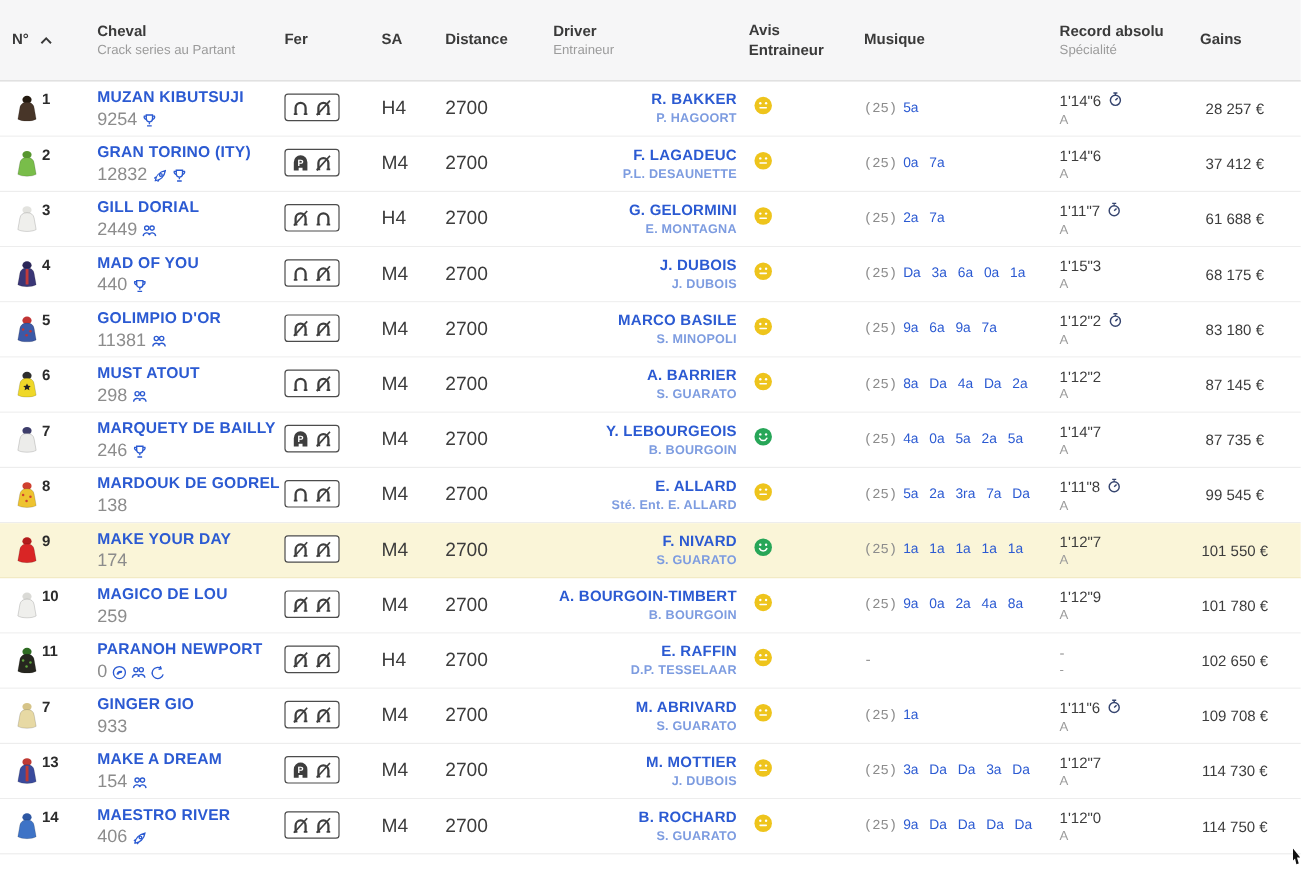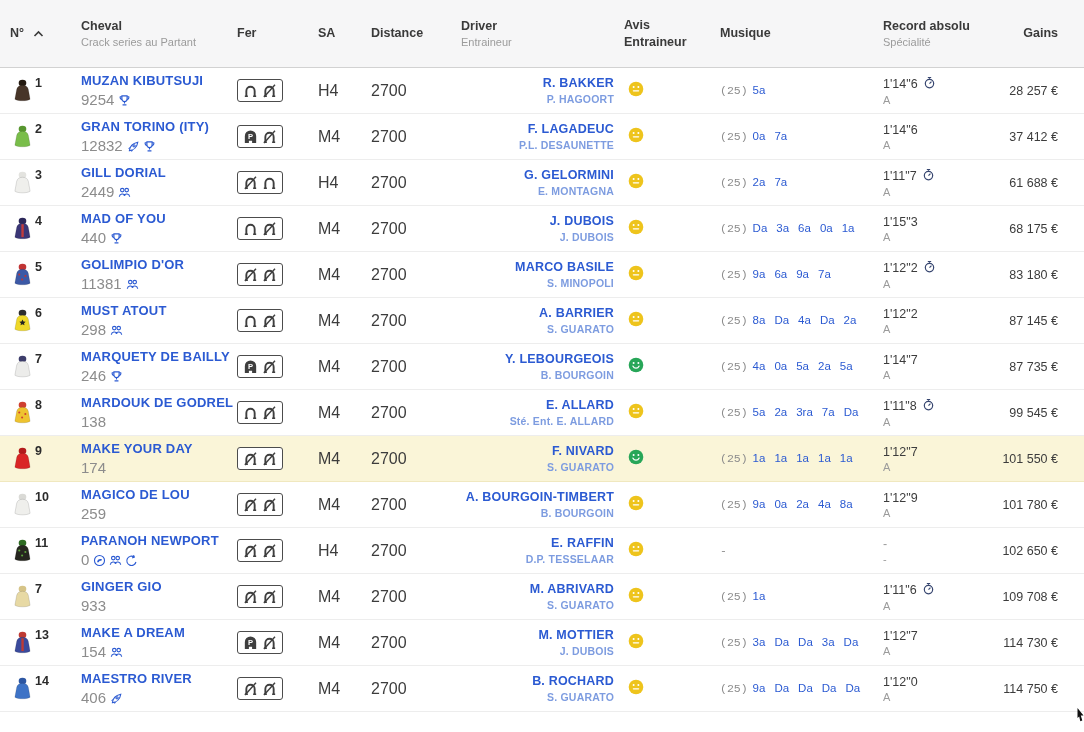--- a/index.html
+++ b/index.html
@@ -13,21 +13,21 @@
     grid-template-columns: 71px 156px 81px 53px 90px 163px 96px 163px 117px 1fr;
     align-items:center;
   }
   
   .header-row {
     height:68px; background:#f6f6f7;
     border-bottom:1px solid #d2d2d2;
   }
   .hcell { padding-left:10px; font-size:12.5px; font-weight:bold; color:#3a3a3a; line-height:1.3; }
   .hcell .sub { display:block; font-weight:normal; font-size:11px; color:#9b9b9b; margin-top:1px; }
-  .hcell.right { text-align:right; padding-right:26px; }
+  .hcell.right { text-align:left; padding-right:26px; }
   .num-header { display:flex; align-items:center; gap:9px; }
   .sort-ico { display:inline-flex; }
   
   .row { height:46px; background:#fff; border-bottom:1px solid #ededed; cursor:pointer; }
   .row.highlight { background:#faf5d8; border-bottom-color:#f0e8bf; }
   .cell { padding-left:10px; }
   .num-cell { display:flex; align-items:center; padding-left:12px; }
   .silk { display:inline-flex; }
   .num { font-size:12.5px; font-weight:bold; color:#2b2b2b; margin-left:2px; transform:translateY(-8px); }
   .cheval-cell { display:flex; flex-direction:column; justify-content:center; }
@@ -41,21 +41,21 @@
   .driver { font-size:12.5px; font-weight:bold; color:#2b5ad2; text-decoration:none; white-space:nowrap; letter-spacing:.2px; }
   .trainer { font-size:10.5px; font-weight:bold; color:#7d9ce0; text-decoration:none; margin-top:3px; white-space:nowrap; letter-spacing:.2px; }
   .avis-cell { padding-left:14px; display:flex; align-items:center; }
   .musique-cell { font-size:11.5px; white-space:nowrap; }
   .mus-prefix { color:#8c8c8c; margin-right:5px;font-family:Liberation Mono, monospace; }
   .mus-val { color:#2b5ad2; margin-right:9px; font-weight:normal; }
   .record-cell { display:flex; flex-direction:column; justify-content:center; }
   .rec-line { display:flex; align-items:center; gap:5px; font-size:12.5px; color:#3c3c3c; }
   .rec-line.dash { color:#9a9a9a; }
   .spec { font-size:11px; color:#9b9b9b; margin-top:2px; }
-  .gains-cell { text-align:right; padding-right:26px; font-size:12.5px; color:#3c3c3c; white-space:nowrap; }
+  .gains-cell { text-align:center; padding-right:26px; font-size:12.5px; color:#3c3c3c; white-space:nowrap; }
   .cursor-artifact { position:absolute; right:0; bottom:6px; }
 </style>
 </head>
 <body>
 
 <div>
   <div class="grid header-row">
     <div class="hcell num-header">
       <span>N°</span>
       <span class="sort-ico">

